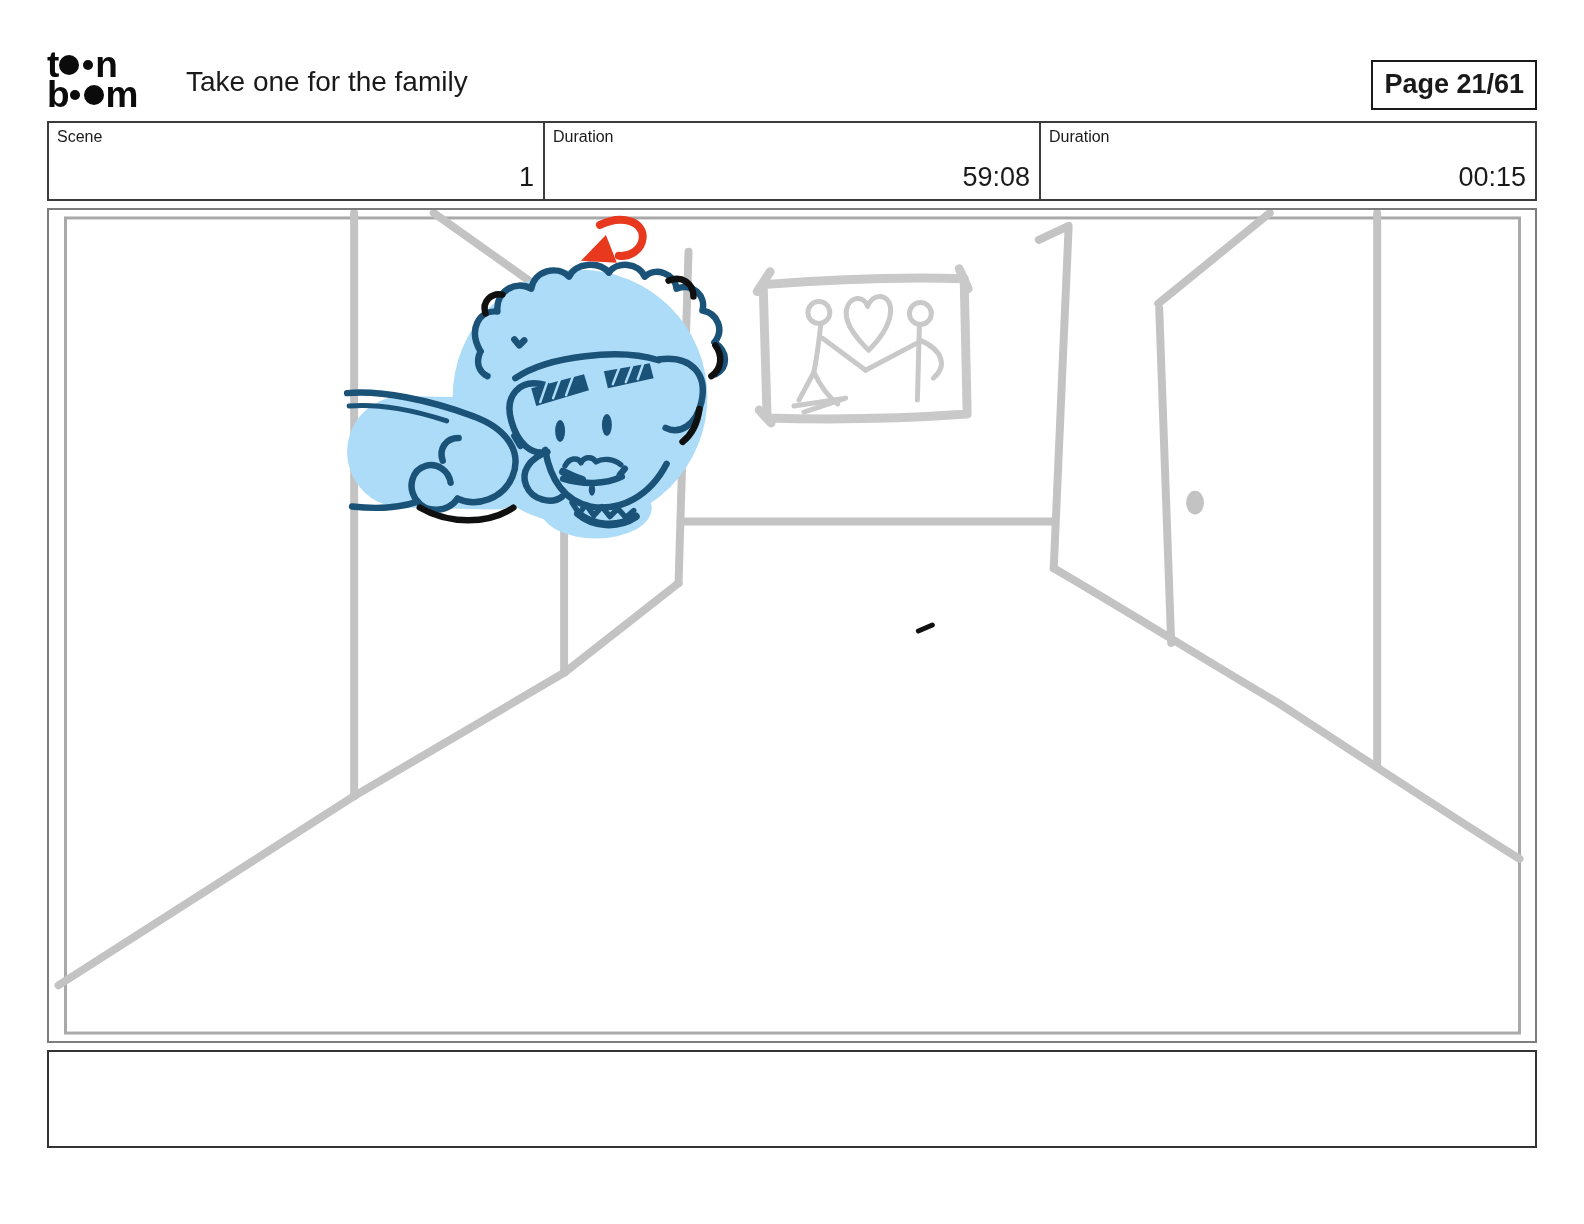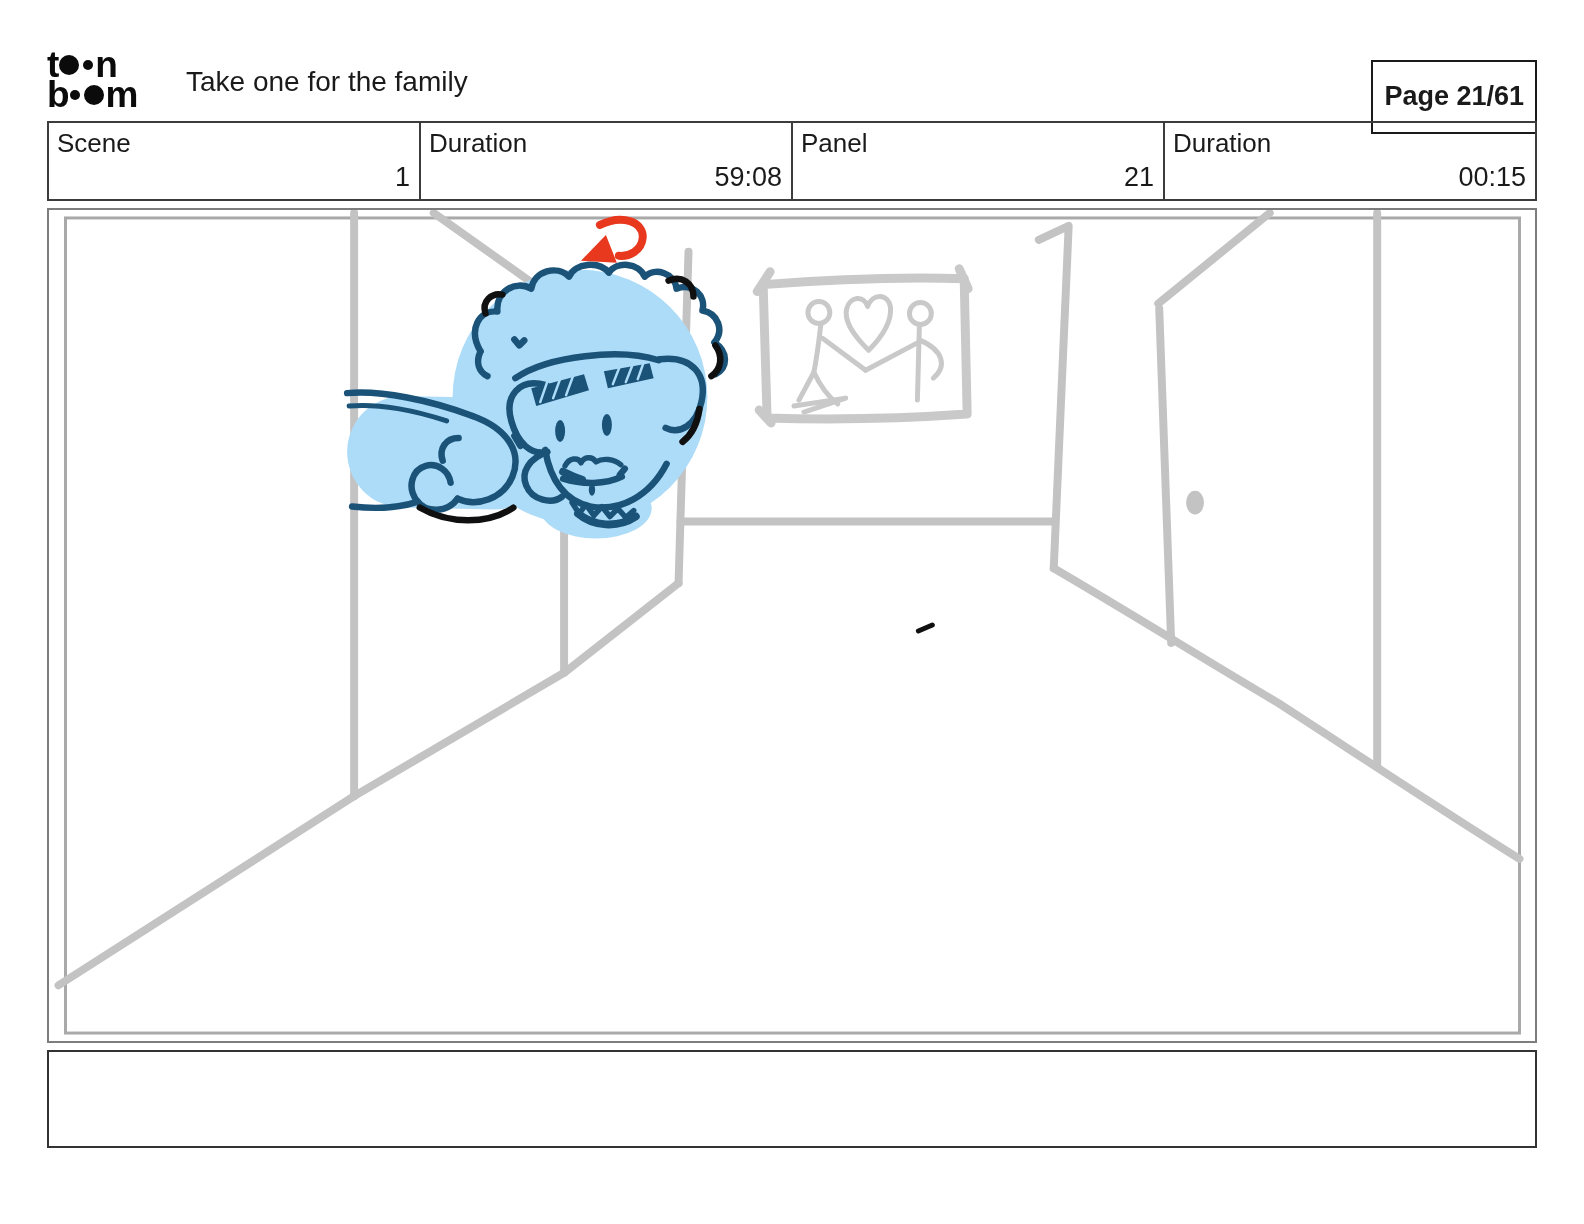--- a/index.html
+++ b/index.html
@@ -6,27 +6,27 @@
   .page{position:relative;width:1584px;height:1224px;background:#fff;overflow:hidden;
         font-family:"Liberation Sans",sans-serif;color:var(--text,#1a1a1a);}
   
   .logo{position:absolute;left:47px;top:50px;width:130px;}
   .logo-line{display:flex;align-items:center;height:30px;font-weight:bold;
              font-size:37px;letter-spacing:-2px;line-height:30px;color:#0b0b0b;}
   .dot-big{width:20px;height:20px;border-radius:50%;background:#0b0b0b;margin:0 2px;flex:none;}
   .dot-small{width:10px;height:10px;border-radius:50%;background:#0b0b0b;margin:0 2px;flex:none;}
   .title{position:absolute;left:186px;top:66px;font-size:28px;font-weight:normal;}
   .pagebox{position:absolute;right:47px;top:60px;height:38px;border:2.5px solid #1a1a1a;
-           padding:16px 11px;font-size:27px;font-weight:bold;line-height:37px;}
+           padding:4px 11px;font-size:27px;font-weight:bold;line-height:37px;}
   
   .inforow{position:absolute;left:47px;top:121px;width:1490px;height:80px;
            border:2px solid #3c3c3c;box-sizing:border-box;display:flex;}
   .cell{flex:1 1 0;position:relative;border-right:2px solid #3c3c3c;}
   .cell:last-child{border-right:none;}
-  .cell .lbl{position:absolute;left:8px;top:5px;font-size:26px;}
+  .cell .lbl{position:absolute;left:8px;top:5px;font-size:16px;}
   .cell .val{position:absolute;right:9px;bottom:6px;font-size:27px;}
   
   .panel{position:absolute;left:47px;top:208px;width:1490px;height:835px;
          border:2px solid #7d7d7d;box-sizing:border-box;background:#fff;}
   .panel svg{position:absolute;left:0;top:0;width:100%;height:100%;}
   
   .caption{position:absolute;left:47px;top:1050px;width:1490px;height:98px;
            border:2.5px solid #333;box-sizing:border-box;font-size:22px;padding:8px 12px;}
 </style>
 </head>
@@ -52,24 +52,20 @@
   <div class="pagebox">Page 21/61</div>
 
   <div class="inforow">
     <div class="cell">
       <span class="lbl">Scene</span>
       <span class="val">1</span>
     </div>
     <div class="cell">
       <span class="lbl">Duration</span>
       <span class="val">59:08</span>
-    </div>
-    <div class="cell">
-      <span class="lbl">Panel</span>
-      <span class="val">21</span>
     </div>
     <div class="cell">
       <span class="lbl">Duration</span>
       <span class="val">00:15</span>
     </div>
   </div>
 
   <div class="panel">
     <svg viewBox="0 0 1490 835">
 

